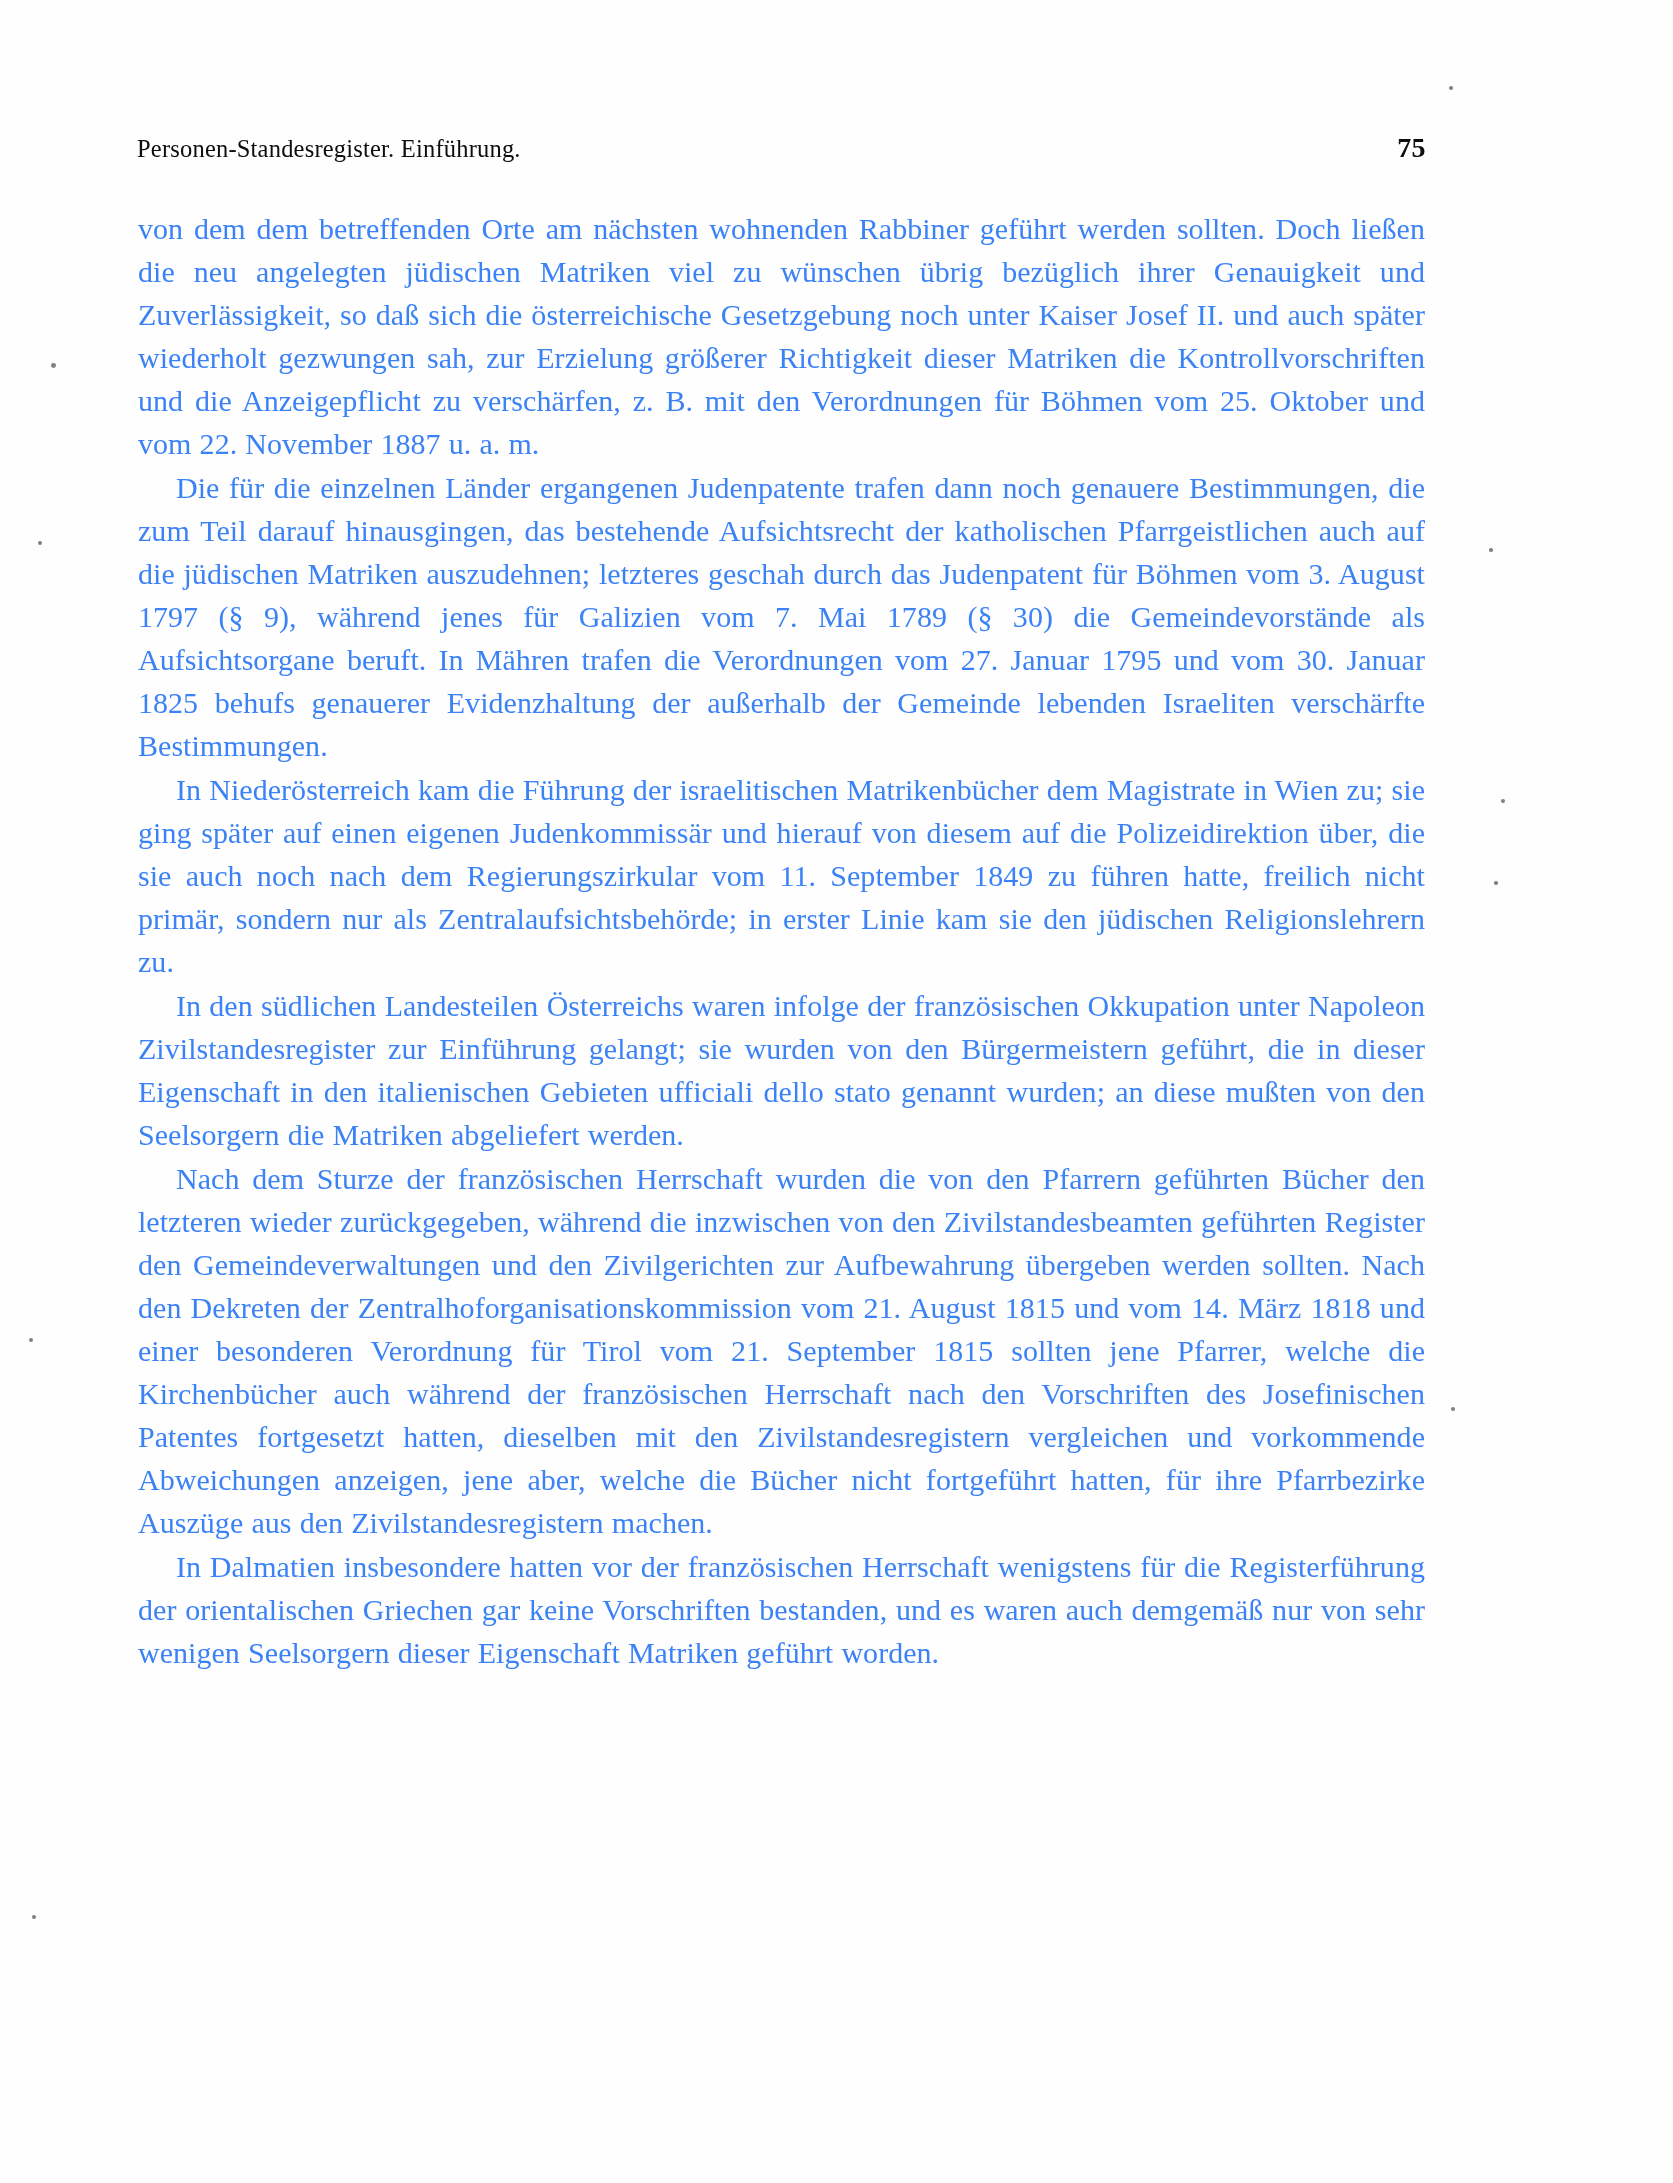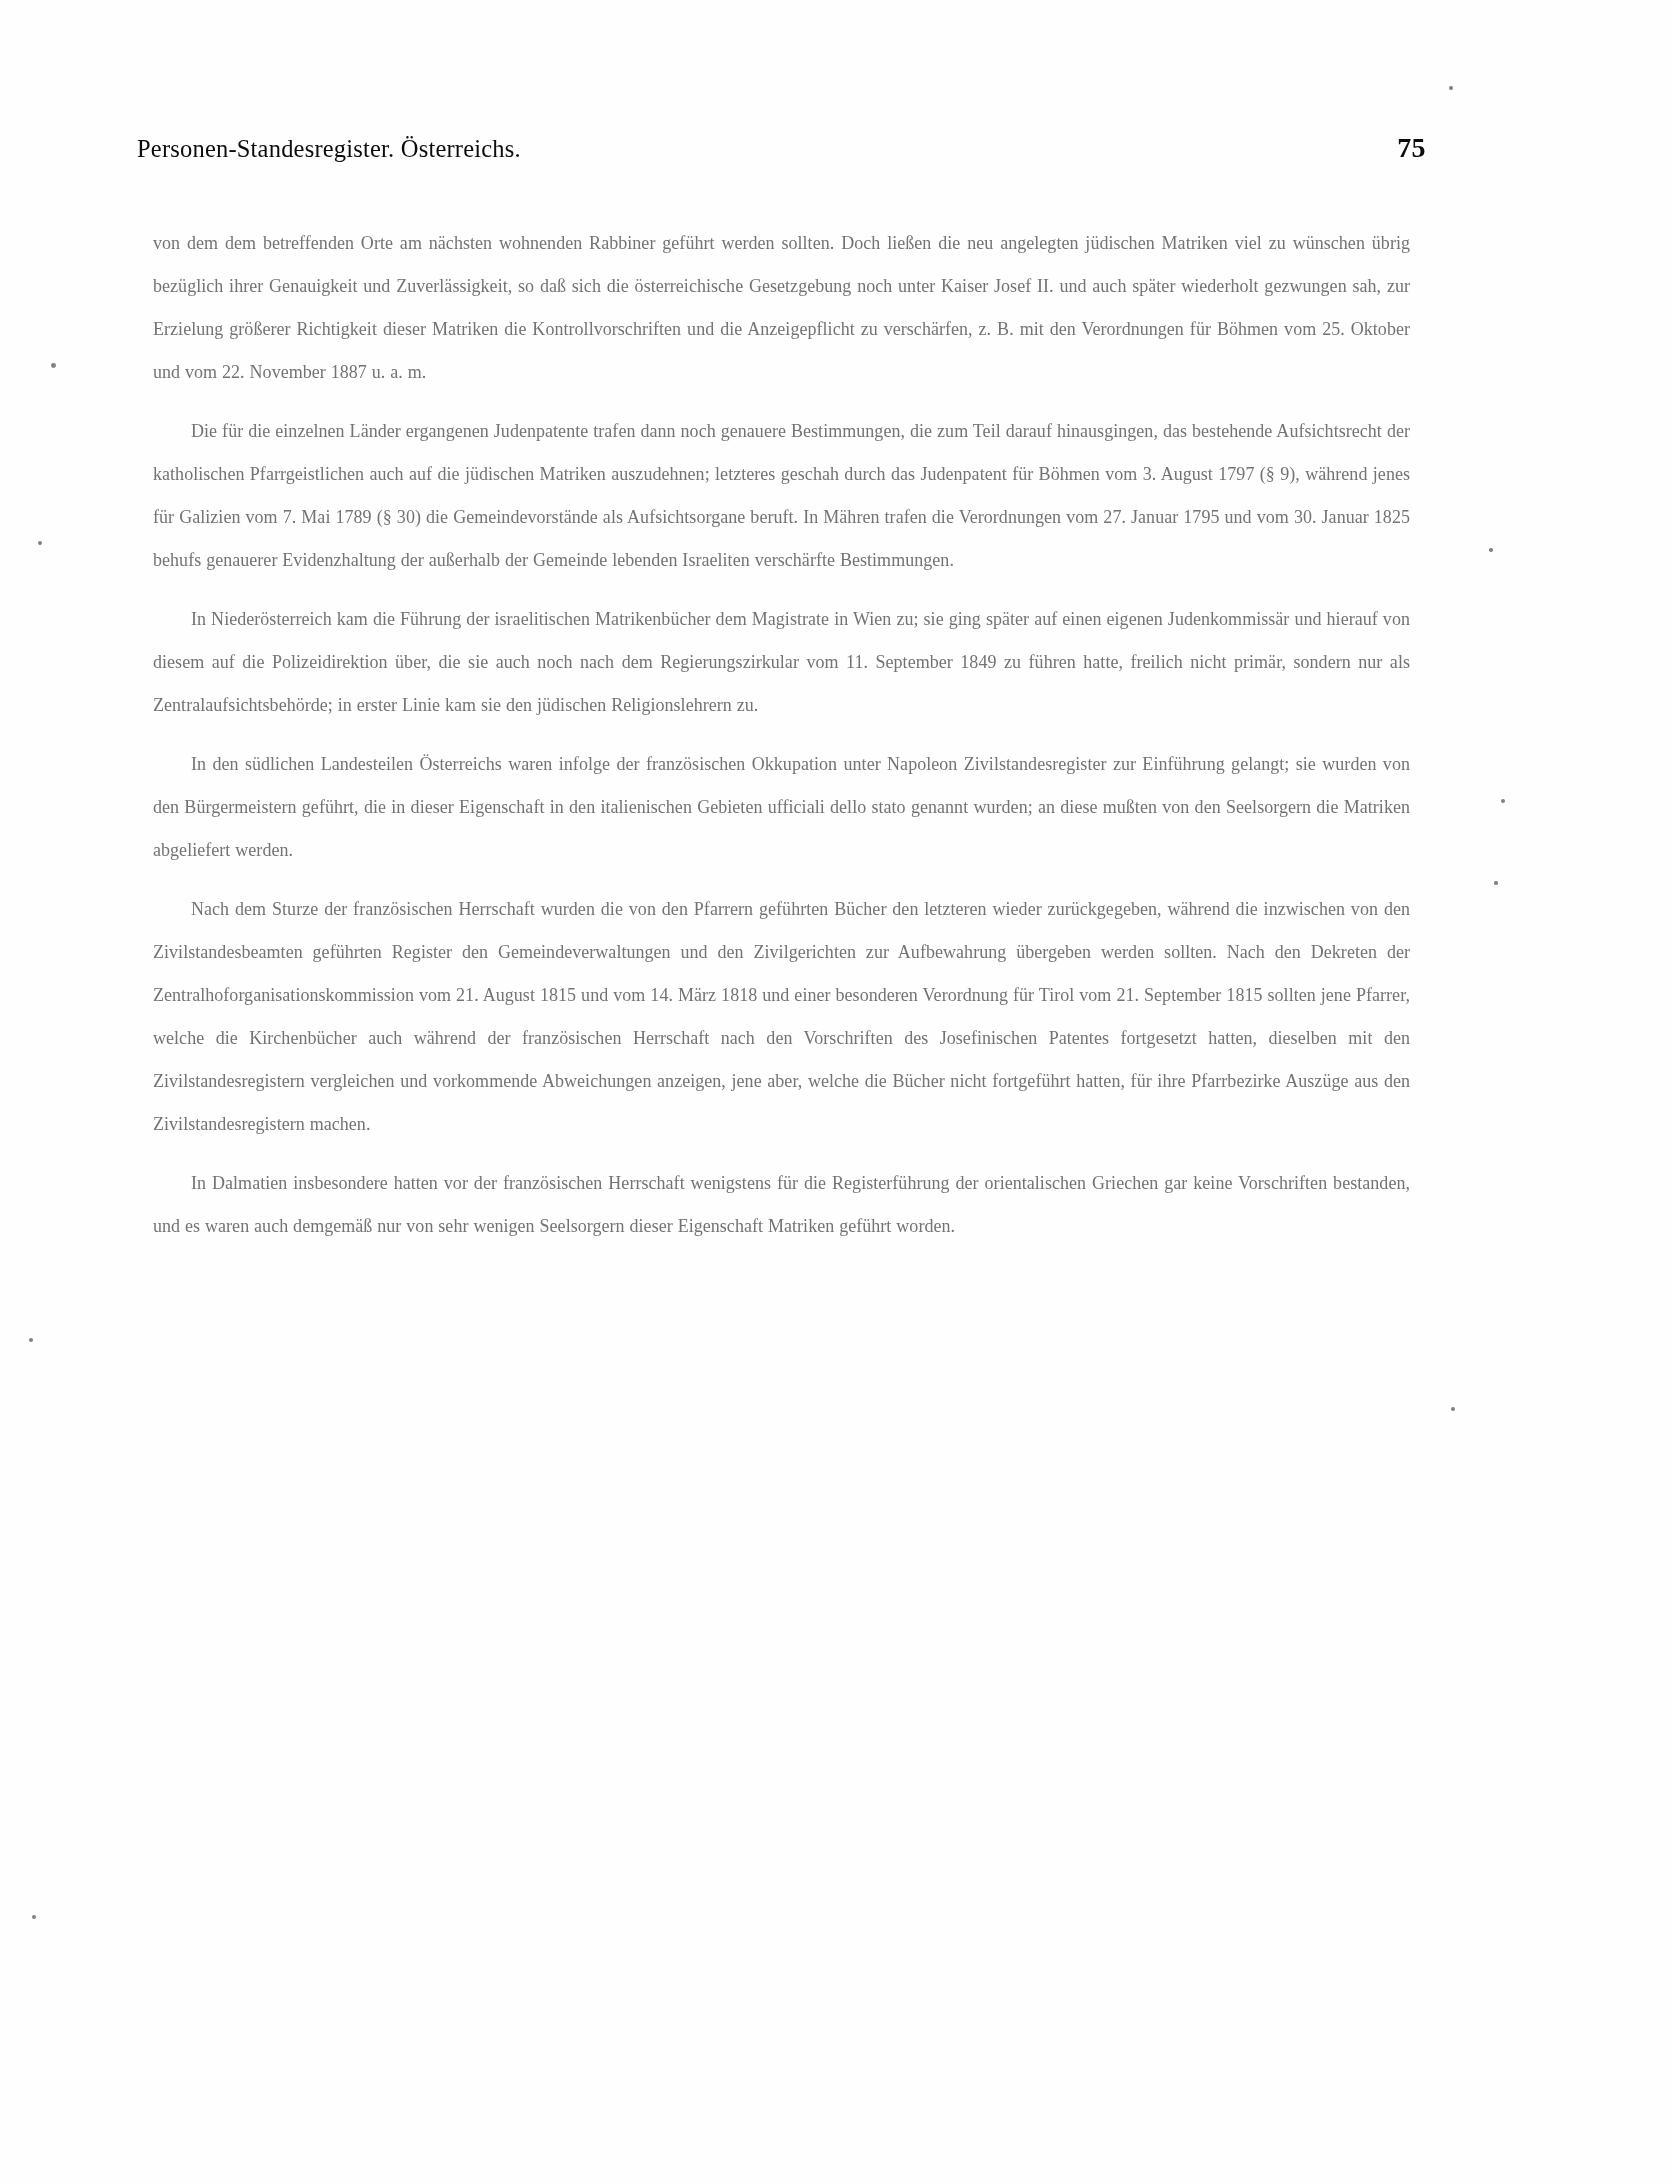--- a/index.html
+++ b/index.html
@@ -51,29 +51,29 @@
 
   
   .textblock {
     position: absolute;
     left: 137px;
     top: 206px;
     width: 1289px;
   }
 
   p.para {
-    margin: 16px;
-    font-size: 18px;
+    margin: 1px;
+    font-size: 30px;
     line-height: 43px;
     text-align: justify;
     text-justify: inter-word;
     word-spacing: 0.02em;
     letter-spacing: 0.04px;
     text-indent: 0;
-    color: #737373;
+    color: #3b82f6;
     -webkit-hyphens: none;
     hyphens: none;
   }
   p.para.indent {
     text-indent: 38px;
   }
   
 
   .it {
   }
@@ -95,21 +95,21 @@
   <span class="speck" style="left:51px; top:363px; width:4.8px; height:4.8px;"></span>
   <span class="speck" style="left:38px; top:541px; width:3.9px; height:3.9px;"></span>
   <span class="speck" style="left:1489px; top:548px; width:3.5px; height:3.5px;"></span>
   <span class="speck" style="left:1501px; top:799px; width:3.9px; height:3.9px;"></span>
   <span class="speck" style="left:29px; top:1338px; width:4.4px; height:4.4px;"></span>
   <span class="speck" style="left:1451px; top:1407px; width:3.9px; height:3.9px;"></span>
   <span class="speck" style="left:1494px; top:881px; width:3.5px; height:3.5px;"></span>
   <span class="speck" style="left:32px; top:1915px; width:4.4px; height:4.4px;"></span>
 
   <div class="running-head">
-    <span class="head-title">Personen-Standesregister.  Österreichs.</span>
+    <span class="head-title">Personen-Standesregister.  Einführung.</span>
     <span class="folio">75</span>
   </div>
 
   <div class="textblock">
 
     <p class="para">von dem dem betreffenden Orte am nächsten wohnenden Rabbiner geführt werden sollten. Doch ließen die neu angelegten jüdischen Matriken viel zu wünschen übrig bezüglich ihrer Genauigkeit und Zuverlässigkeit, so daß sich die österreichische Gesetzgebung noch unter Kaiser Josef II. und auch später wiederholt gezwungen sah, zur Erzielung größerer Richtigkeit dieser Matriken die Kontrollvorschriften und die Anzeigepflicht zu verschärfen, z. B. mit den Verordnungen für Böhmen vom 25. Oktober und vom 22. November 1887 u. a. m.</p>
 
     <p class="para indent">Die für die einzelnen Länder ergangenen Judenpatente trafen dann noch genauere Bestimmungen, die zum Teil darauf hinausgingen, das bestehende Aufsichtsrecht der katholischen Pfarrgeistlichen auch auf die jüdischen Matriken auszudehnen; letzteres geschah durch das Judenpatent für Böhmen vom 3. August 1797 (§ 9), während jenes für Galizien vom 7. Mai 1789 (§ 30) die Gemeindevorstände als Aufsichtsorgane beruft. In Mähren trafen die Verordnungen vom 27. Januar 1795 und vom 30. Januar 1825 behufs genauerer Evidenzhaltung der außerhalb der Gemeinde lebenden Israeliten verschärfte Bestimmungen.</p>
 
     <p class="para indent">In Niederösterreich kam die Führung der israelitischen Matrikenbücher dem Magistrate in Wien zu; sie ging später auf einen eigenen Judenkommissär und hierauf von diesem auf die Polizeidirektion über, die sie auch noch nach dem Regierungszirkular vom 11. September 1849 zu führen hatte, freilich nicht primär, sondern nur als Zentralaufsichtsbehörde; in erster Linie kam sie den jüdischen Religionslehrern zu.</p>

